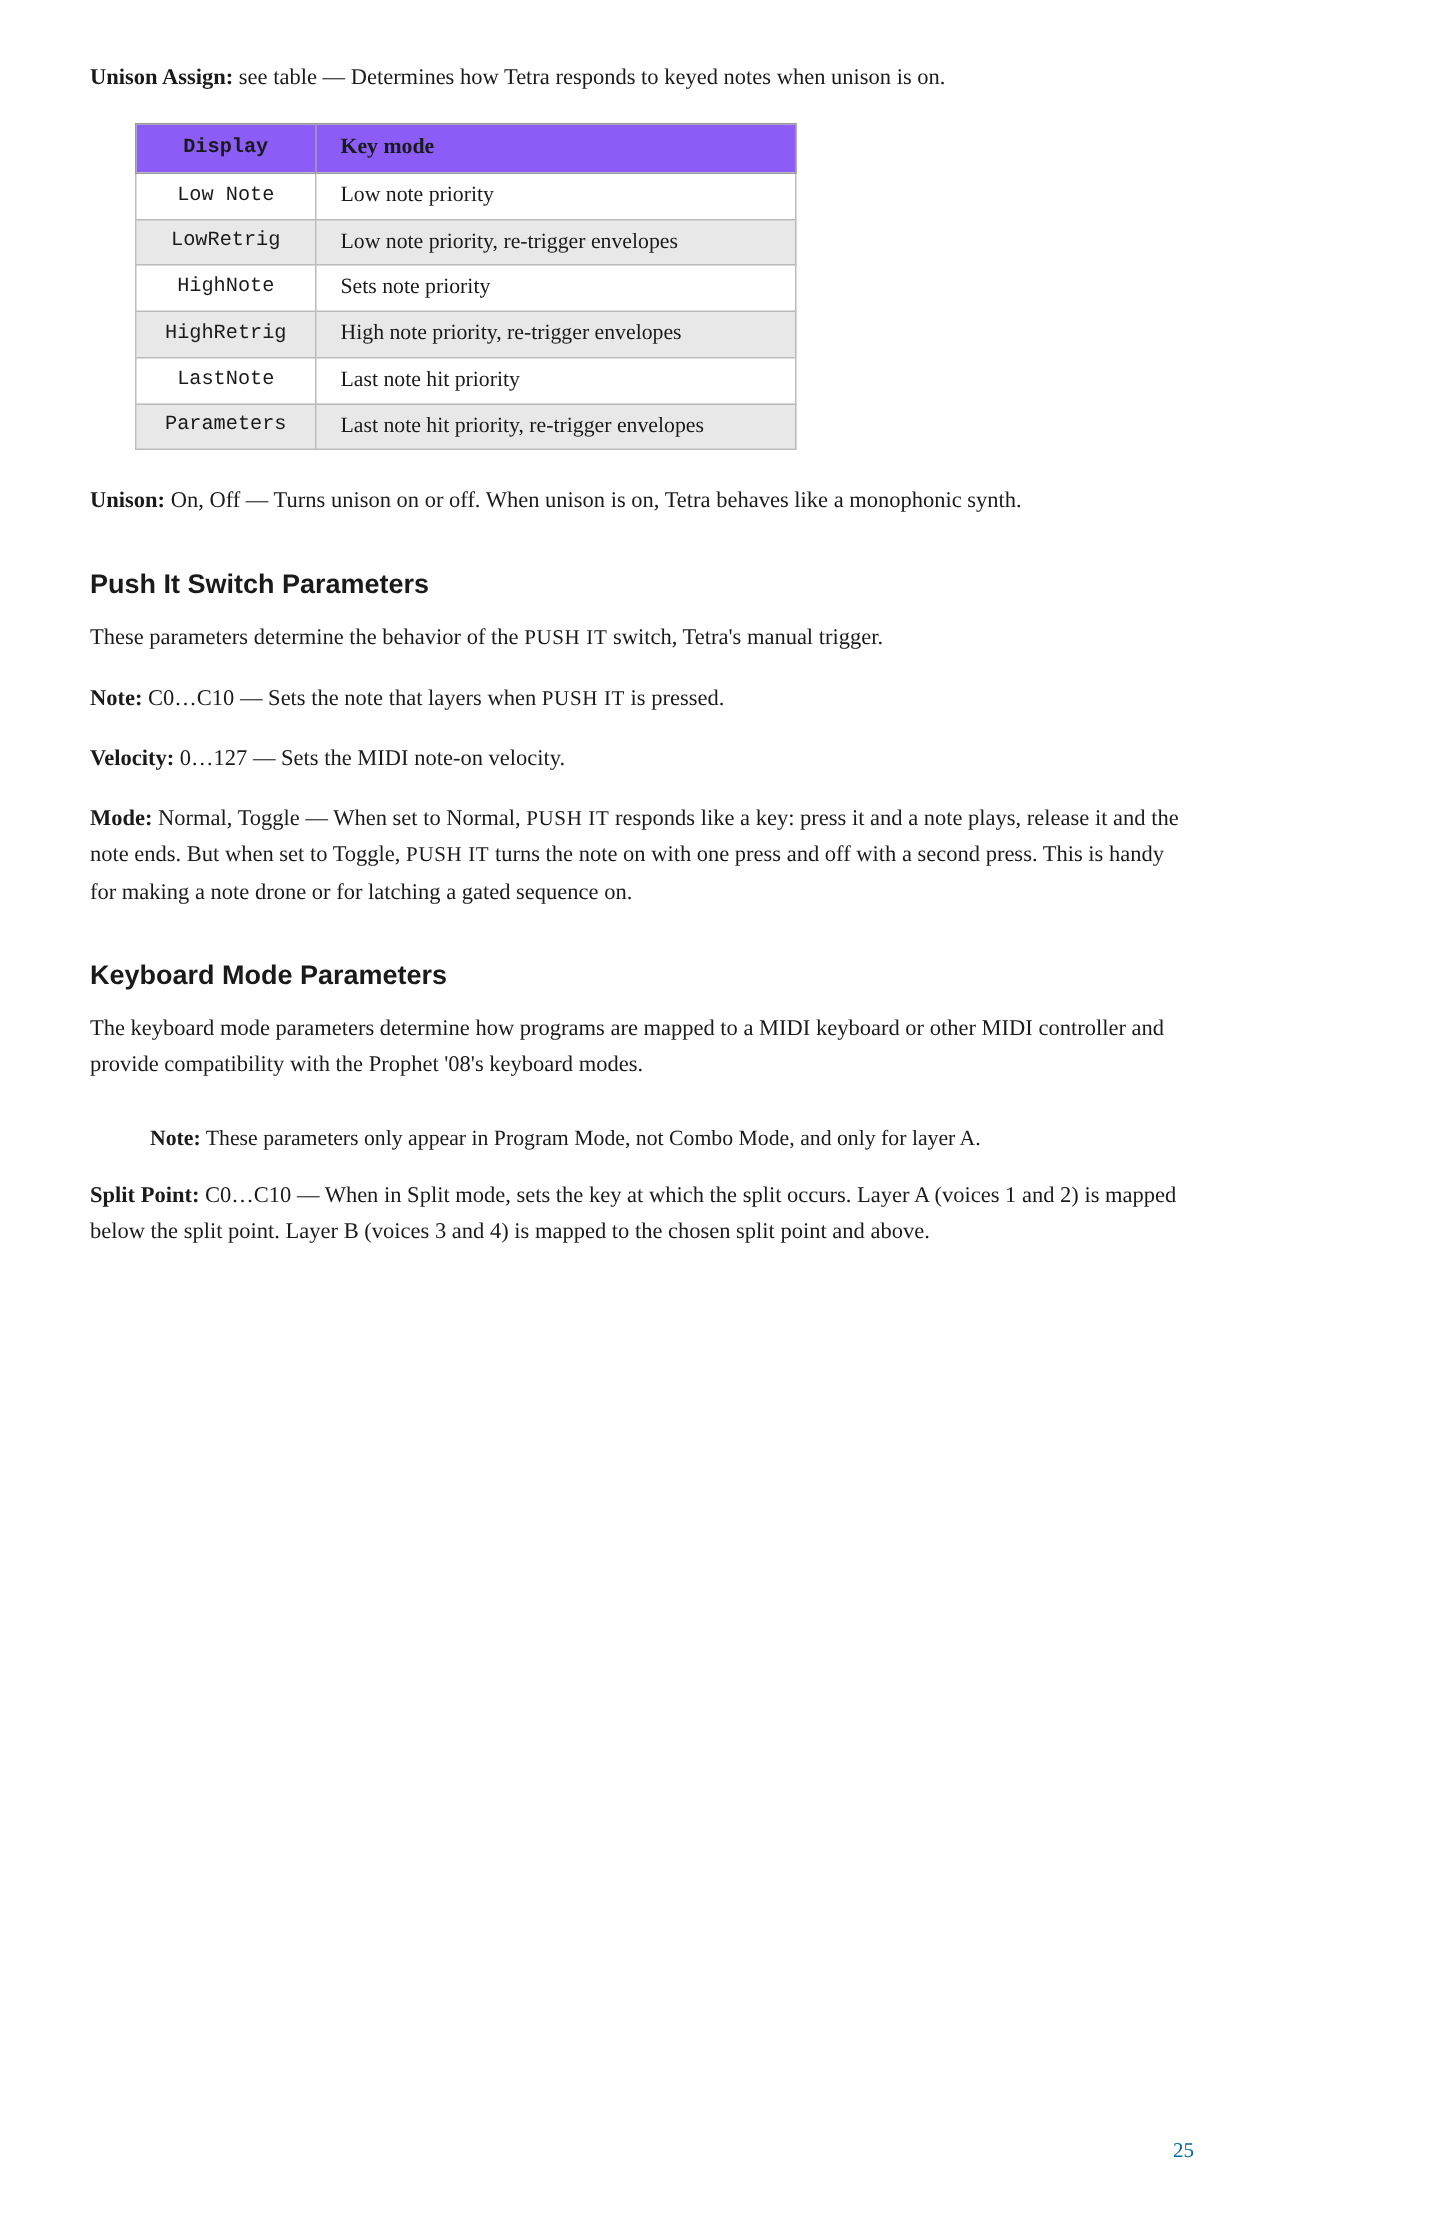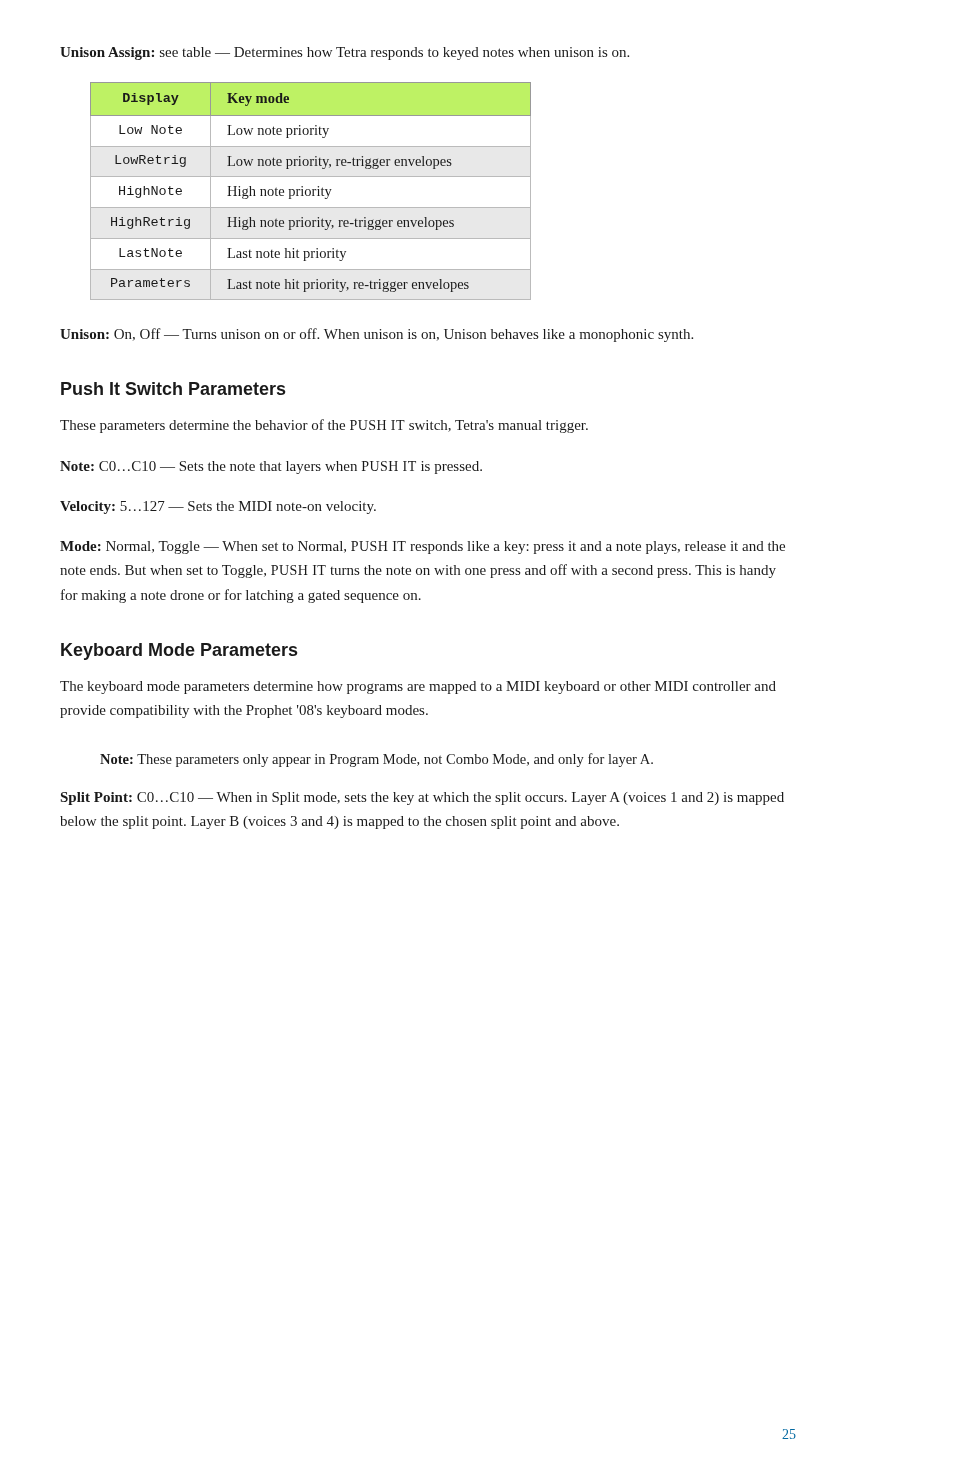--- a/index.html
+++ b/index.html
@@ -37,21 +37,21 @@
     .table-container {
       margin: 18px 0 22px 30px;
     }
 
     table {
       border-collapse: collapse;
       font-size: 14.5px;
     }
 
     table th {
-      background-color: #bef264;
+      background-color: #8b5cf6;
       font-weight: bold;
       text-align: left;
       padding: 5px 16px;
       border: 1px solid #999;
       font-family: Georgia, serif;
     }
 
     table td {
       padding: 4px 16px;
       border: 1px solid #bbb;
@@ -137,54 +137,54 @@
         <tr>
           <td class="display-col">Low Note</td>
           <td class="keymode-col">Low note priority</td>
         </tr>
         <tr>
           <td class="display-col">LowRetrig</td>
           <td class="keymode-col">Low note priority, re-trigger envelopes</td>
         </tr>
         <tr>
           <td class="display-col">HighNote</td>
-          <td class="keymode-col">High note priority</td>
+          <td class="keymode-col">Sets note priority</td>
         </tr>
         <tr>
           <td class="display-col">HighRetrig</td>
           <td class="keymode-col">High note priority, re-trigger envelopes</td>
         </tr>
         <tr>
           <td class="display-col">LastNote</td>
           <td class="keymode-col">Last note hit priority</td>
         </tr>
         <tr>
           <td class="display-col">Parameters</td>
           <td class="keymode-col">Last note hit priority, re-trigger envelopes</td>
         </tr>
       </tbody>
     </table>
   </div>
 
   <p class="param-paragraph">
-    <span class="bold">Unison:</span><span> On, Off — Turns unison on or off. When unison is on, Unison behaves like a monophonic synth.</span>
+    <span class="bold">Unison:</span><span> On, Off — Turns unison on or off. When unison is on, Tetra behaves like a monophonic synth.</span>
   </p>
 
   <h2 class="section-heading">Push It Switch Parameters</h2>
 
   <p class="param-paragraph">
     <span>These parameters determine the behavior of the </span><span class="small-caps">PUSH IT</span><span> switch, Tetra's manual trigger.</span>
   </p>
 
   <p class="param-paragraph">
     <span class="bold">Note:</span><span> C0…C10 — Sets the note that layers when </span><span class="small-caps">PUSH IT</span><span> is pressed.</span>
   </p>
 
   <p class="param-paragraph">
-    <span class="bold">Velocity:</span><span> 5…127 — Sets the MIDI note-on velocity.</span>
+    <span class="bold">Velocity:</span><span> 0…127 — Sets the MIDI note-on velocity.</span>
   </p>
 
   <p class="param-paragraph">
     <span class="bold">Mode:</span><span> Normal, Toggle — When set to Normal, </span><span class="small-caps">PUSH IT</span><span> responds like a key: press it and a note plays, release it and the note ends. But when set to Toggle, </span><span class="small-caps">PUSH IT</span><span> turns the note on with one press and off with a second press. This is handy for making a note drone or for latching a gated sequence on.</span>
   </p>
 
   <h2 class="section-heading">Keyboard Mode Parameters</h2>
 
   <p class="param-paragraph">The keyboard mode parameters determine how programs are mapped to a MIDI keyboard or other MIDI controller and provide compatibility with the Prophet '08's keyboard modes.</p>
 

